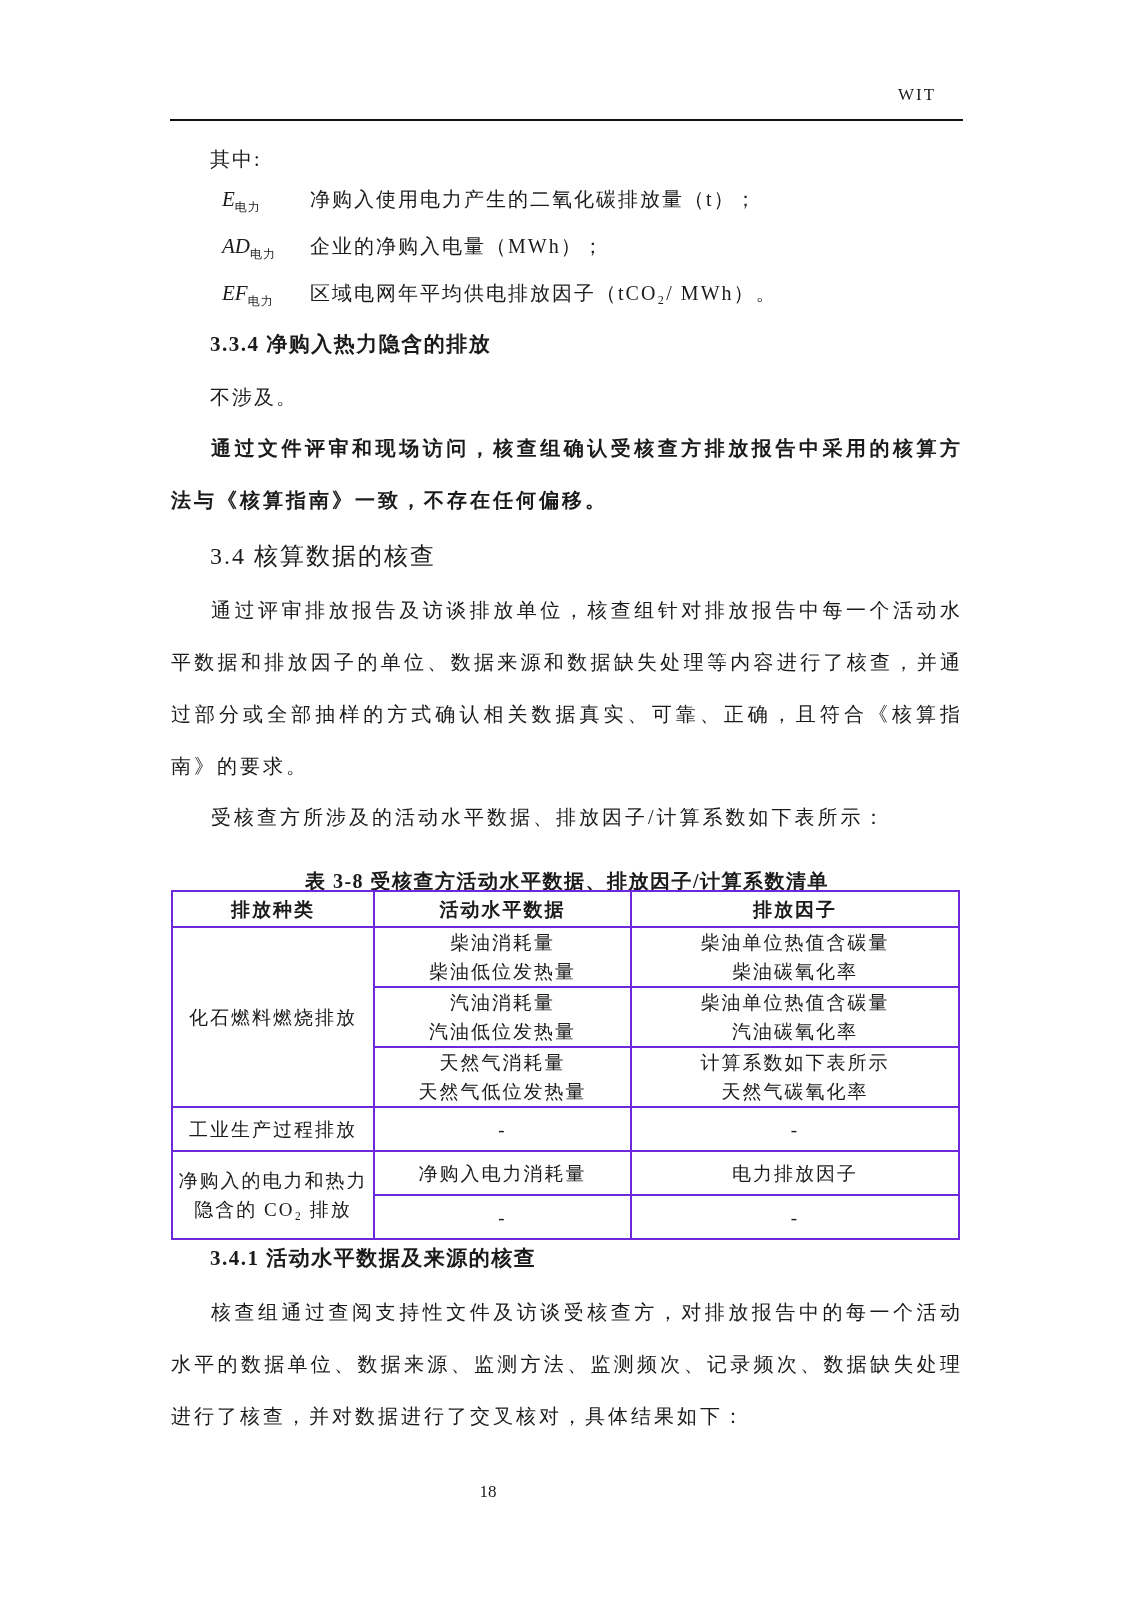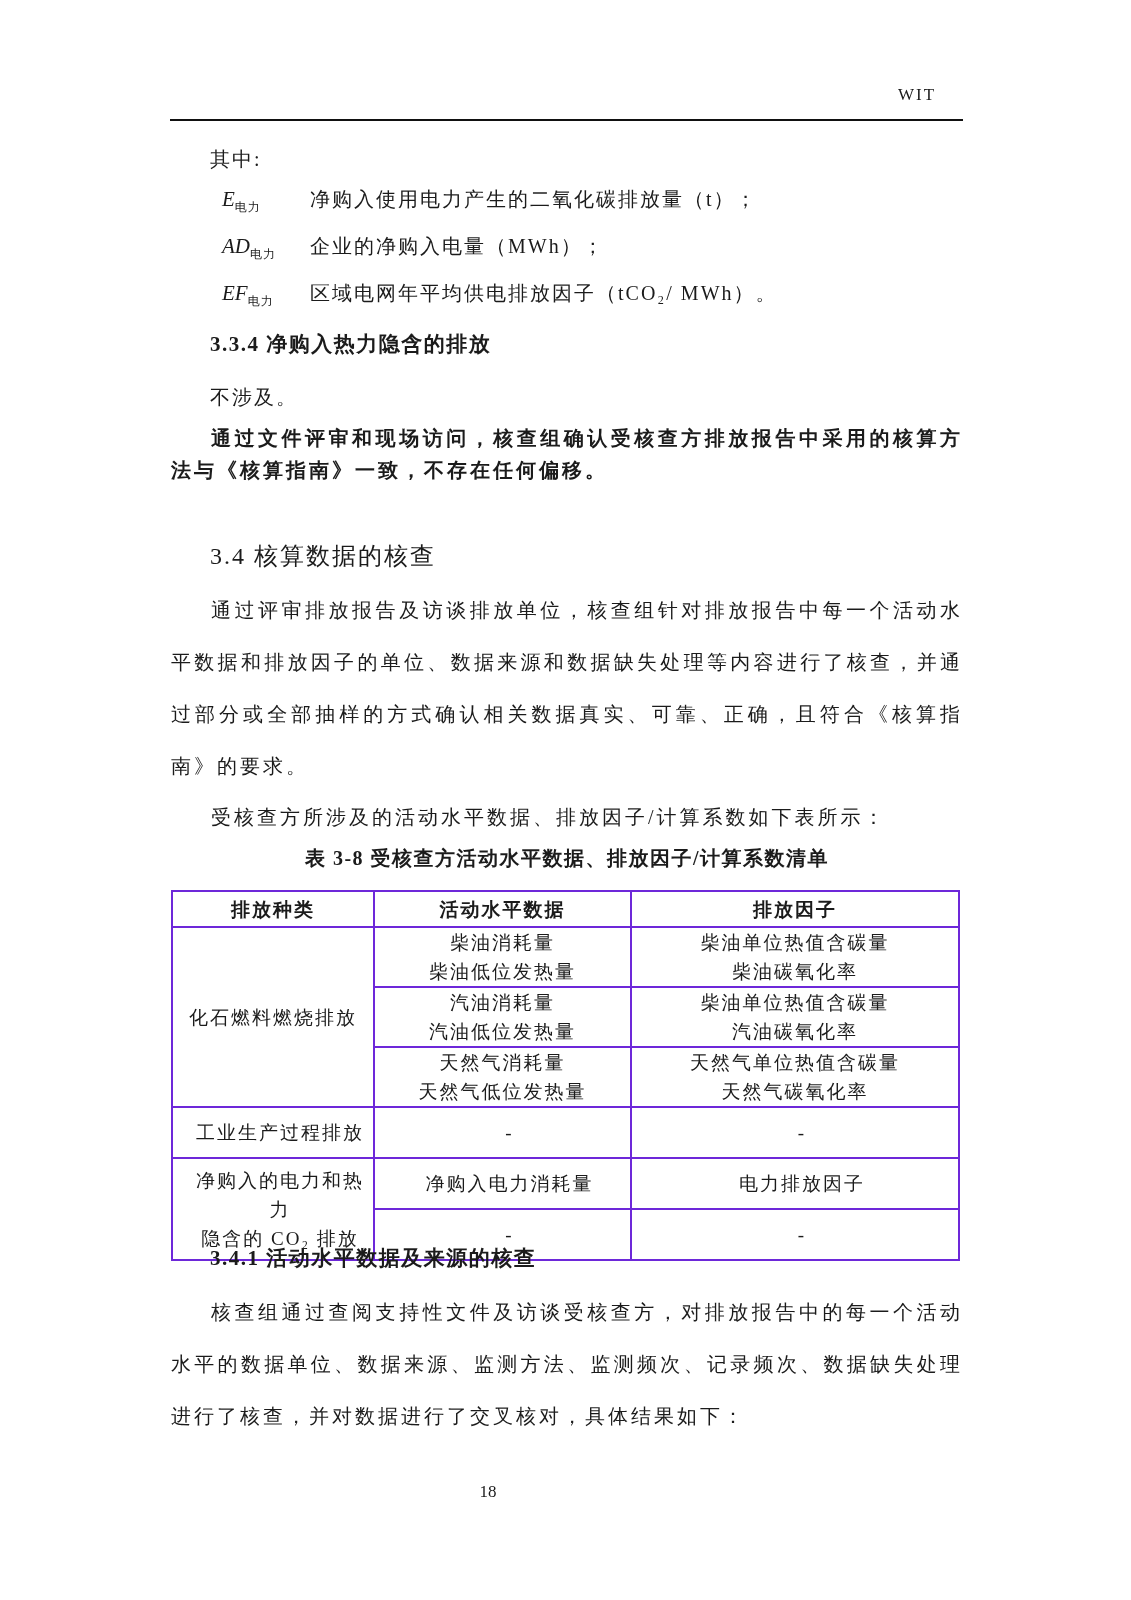--- a/index.html
+++ b/index.html
@@ -41,42 +41,42 @@
   .def-term { width: 88px; font-style: italic; font-size: 21px; flex: 0 0 88px; }
   .def-term sub { font-style: normal; font-size: 12px; letter-spacing: 1px; }
   .def-desc { font-size: 20px; letter-spacing: 2px; }
 
   .h3-small { position: absolute; left: 210px; font-weight: bold; font-size: 21px; letter-spacing: 1.5px; }
   .h334 { top: 330px; }
   .h341 { top: 1244px; }
   .h34  { position: absolute; left: 210px; top: 540px; font-weight: normal; font-size: 24px; letter-spacing: 2px; }
 
   .p-notinv { position: absolute; left: 210px; top: 384px; font-size: 20px; letter-spacing: 2px; }
-  .p-bold   { top: 422px; font-weight: bold; line-height: 32px; }
+  .p-bold   { top: 422px; font-weight: bold; line-height: 52px; }
   .p-34     { top: 584px; }
   .p-intro  { top: 791px; }
   .p-341    { top: 1286px; }
 
   
   .tbl-caption {
-    position: absolute; left: 171px; top: 845px; width: 792px;
+    position: absolute; left: 171px; top: 868px; width: 792px;
     text-align: center; font-weight: bold; font-size: 20px; letter-spacing: 1.5px;
   }
   table.data {
     position: absolute; left: 171px; top: 890px;
     width: 787px; border-collapse: collapse; table-layout: fixed;
     font-size: 19px; letter-spacing: 2px;
   }
   table.data th, table.data td {
     border: 2px solid #6d28d9; text-align: center; vertical-align: middle;
     padding: 0 4px; line-height: 29px;
   }
   table.data th { font-weight: bold; height: 36px; }
   tr.r-fuel td { height: 58px; border-radius: 18px; }
-  tr.r-proc td, tr.r-elec td, tr.r-last td { height: 51px; padding-left: 18px; }
+  tr.r-proc td, tr.r-elec td, tr.r-last td { height: 44px; }
 
   
   .page-num {
     position: absolute; left: 0; top: 1482px; width: 976px;
     text-align: center; font-size: 17px;
   }
 </style>
 </head>
 <body>
 
@@ -147,21 +147,21 @@
             <div>柴油单位热值含碳量</div>
             <div>汽油碳氧化率</div>
           </td>
       </tr>
       <tr class="r-fuel">
         <td>
             <div>天然气消耗量</div>
             <div>天然气低位发热量</div>
           </td>
         <td>
-            <div>天然气单位热值含碳量</div>
+            <div>计算系数如下表所示</div>
             <div>天然气碳氧化率</div>
           </td>
       </tr>
       <tr class="r-proc">
         <td>
             <div>工业生产过程排放</div>
           </td>
         <td>
             <div>-</div>
           </td>

